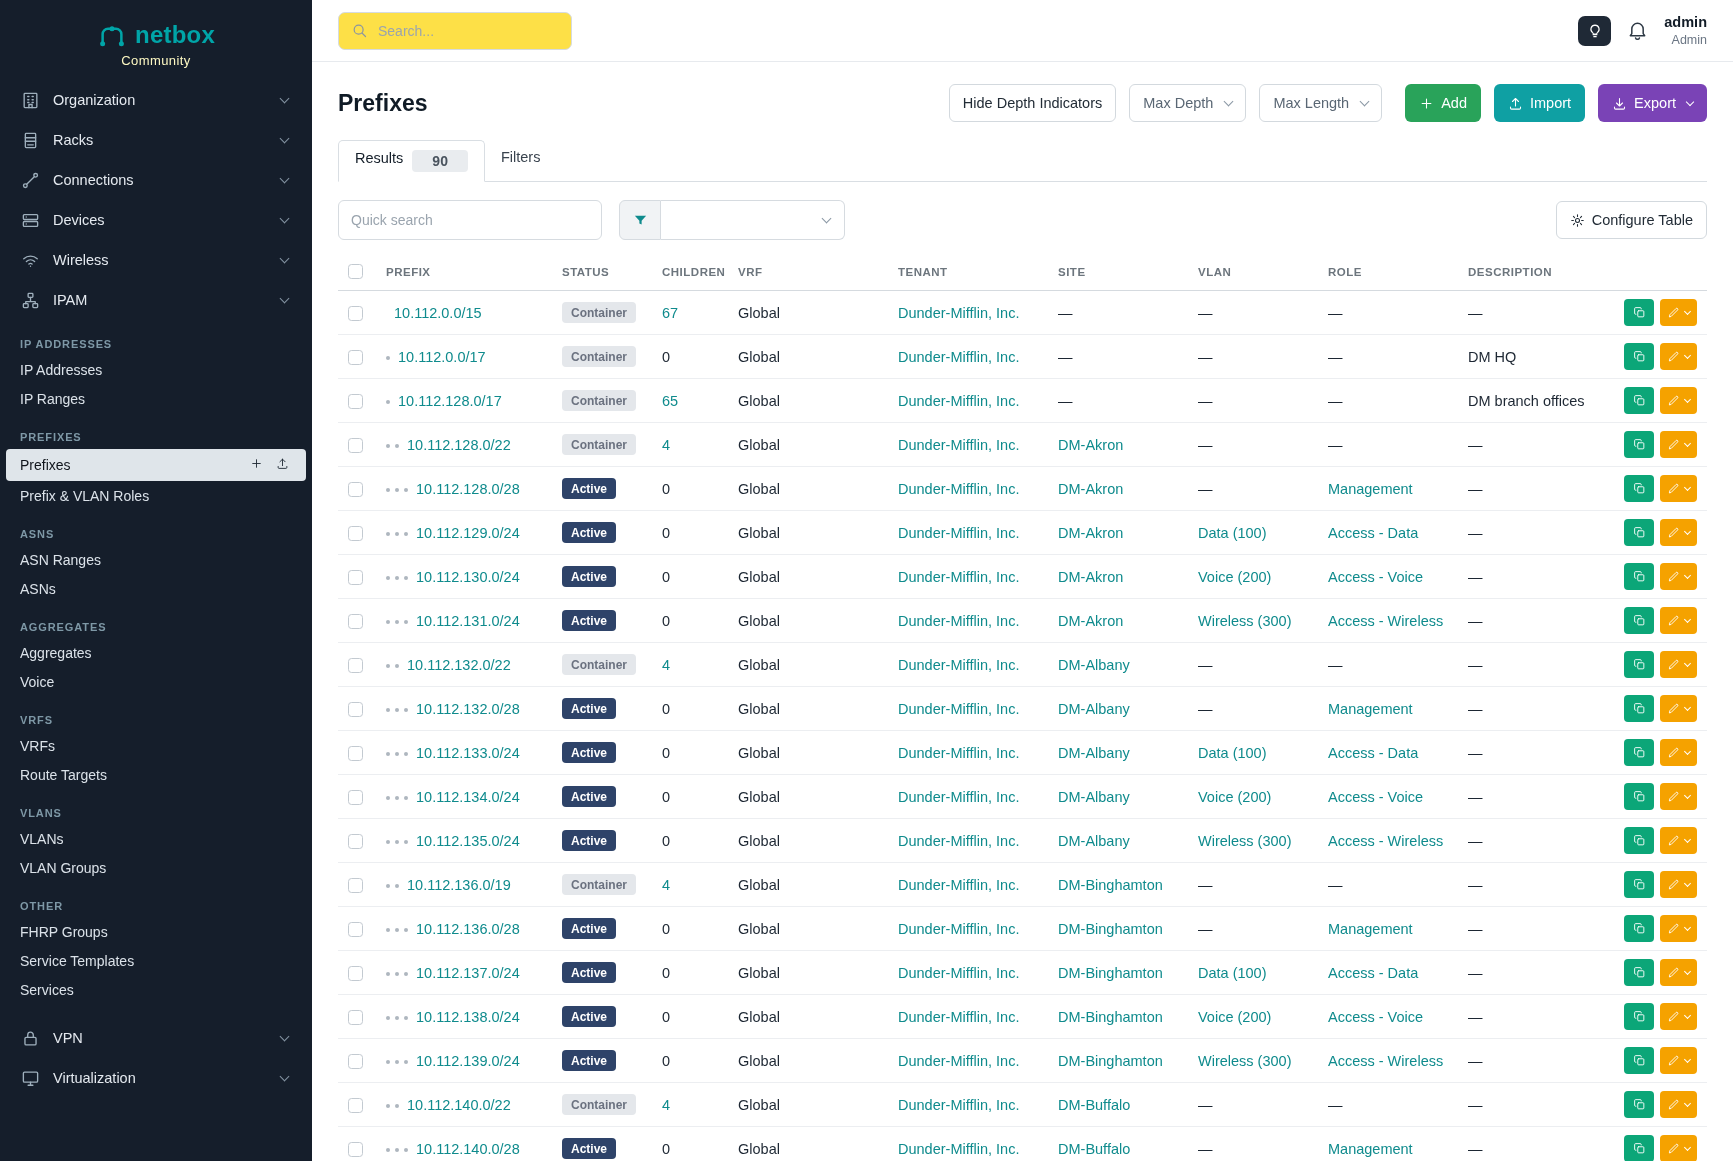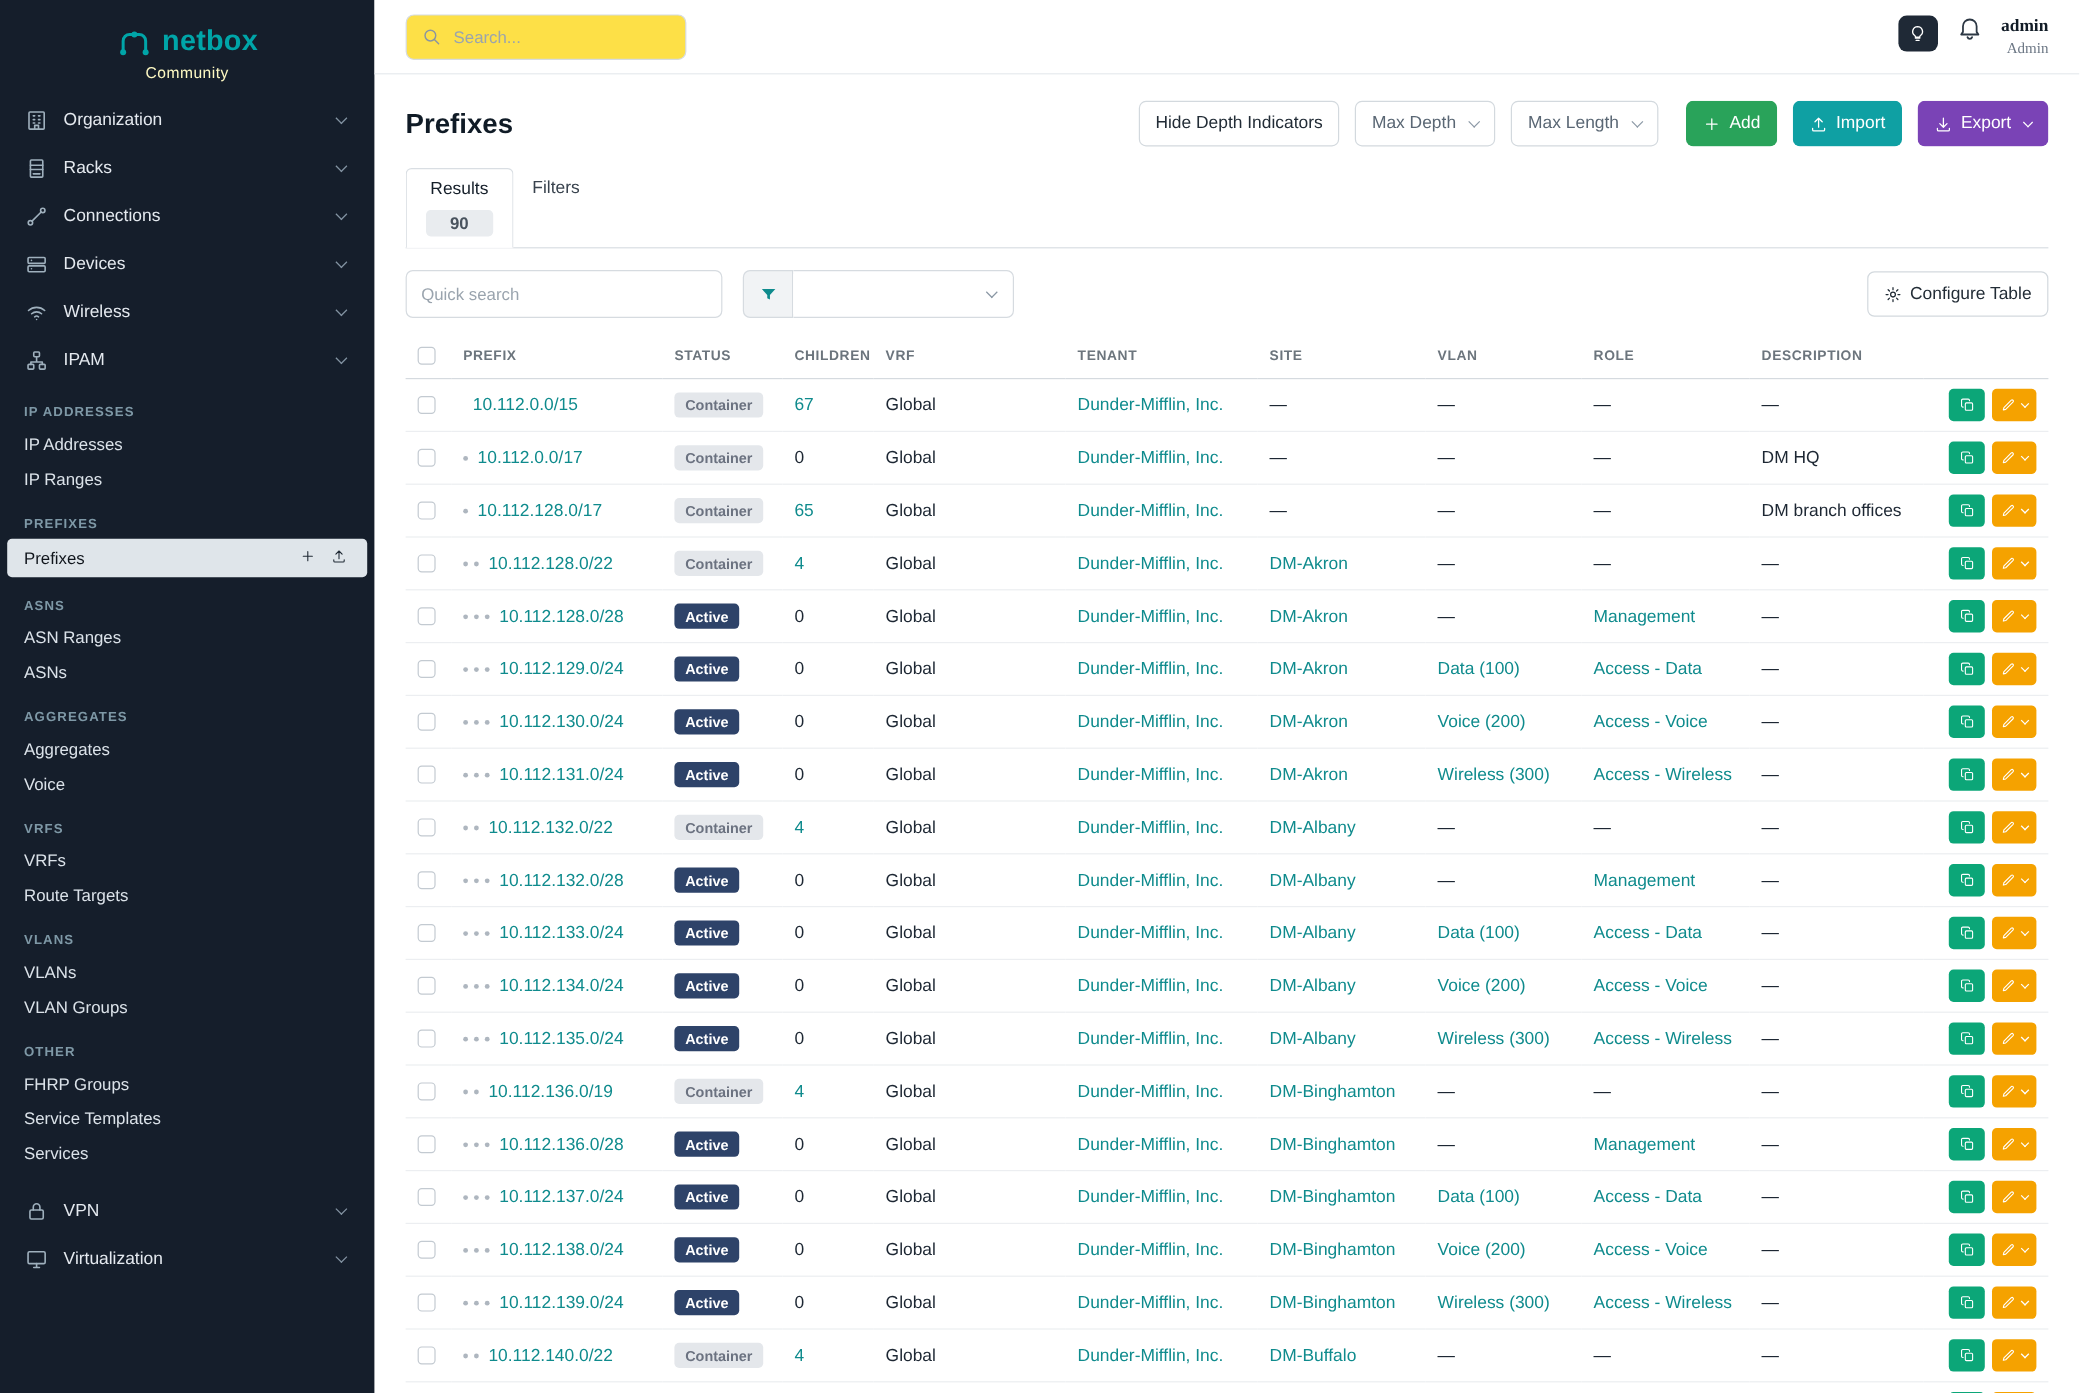--- a/index.html
+++ b/index.html
@@ -37,21 +37,21 @@
   .sub-btn svg { width:13px; height:13px; }
   #nav-bottom { margin-top:14px; }
 
   
   .main { flex:1; display:flex; flex-direction:column; height:100%; overflow:hidden; }
   .topbar { height:62px; min-height:62px; display:flex; align-items:center; justify-content:space-between; padding:0 26px; border-bottom:1px solid #e7eaee; background:#fff; }
   .searchbox { display:flex; align-items:center; gap:10px; width:234px; height:38px; border:1px solid #d6dbe0; border-radius:7px; padding:0 12px; color:#8a95a1; background:#fde047; }
   .searchbox svg { width:17px; height:17px; }
   .searchbox input { border:none; outline:none; flex:1; font-size:14px; font-family:inherit; color:#333; background:transparent; min-width:0; }
   .searchbox input::placeholder { color:#9aa4ae; }
-  .topbar-right { display:flex; align-items:flex-start; gap:16px;font-family:Liberation Serif, serif; }
+  .topbar-right { display:flex; align-items:center; gap:16px; }
   .toggle-btn { width:33px; height:30px; border-radius:7px; background:var(--topbar-toggle-bg,#1f2936); border:none; color:#fff; display:flex; align-items:center; justify-content:center; cursor:pointer; }
   .toggle-btn svg { width:16px; height:16px; }
   .bell-btn { border:none; background:transparent; color:#2d3844; cursor:pointer; display:flex; }
   .bell-btn svg { width:21px; height:21px; }
   .user-block { text-align:right; line-height:1.3; }
   .user-name { font-size:14.5px; font-weight:700; color:#121c27; }
   .user-role { font-size:12.5px; color:#6b7684; }
 
   .content { flex:1; padding:22px 26px 0; overflow:hidden; display:flex; flex-direction:column; }
   .page-head { display:flex; align-items:center; justify-content:space-between; }
@@ -61,21 +61,21 @@
   .btn svg { width:15px; height:15px; }
   .btn-outline { background:#fff; border-color:#d3d9de; color:#222c36; }
   .btn-select { background:#fff; border-color:#d3d9de; color:#5a6774; }
   .btn-select .chev { color:#8a97a4; margin-left:5px; margin-top:-3px; }
   .btn-add { background:var(--green-add,#29a35a); color:#fff; margin-left:10px; }
   .btn-import { background:var(--teal-import,#0fa0a3); color:#fff; }
   .btn-export { background:var(--purple-export,#7a43b6); color:#fff; }
   .btn-export .chev { color:#fff; margin-left:4px; margin-top:-3px; border-width:1.5px; width:6px; height:6px; }
 
   .tabs { display:flex; margin-top:18px; border-bottom:1px solid #d9dee3; }
-  .tab { padding:9px 16px; font-size:14.5px; color:#39434e; cursor:pointer; display:flex; align-items:center; gap:9px;flex-direction:column; }
+  .tab { padding:9px 16px; font-size:14.5px; color:#39434e; cursor:pointer; display:flex; align-items:flex-start; gap:9px; }
   .tab.active { border:1px solid #d9dee3; border-bottom:1px solid #fff; border-radius:5px 5px 0 0; margin-bottom:-1px; color:#141e29; background:#fff; }
   .tab-badge { background:#e9ecef; color:#49535e; font-size:14px; font-weight:700; border-radius:4px; padding:3px 20px; }
 
   .controls { display:flex; align-items:center; margin:18px 0 2px; }
   .quick-search { width:264px; height:40px; border:1px solid #d6dbe0; border-radius:6px; padding:0 12px; font-size:14px; font-family:inherit; color:#333; }
   .quick-search::placeholder { color:#9aa4ae; }
   .filter-group { display:flex; margin-left:17px; height:40px; }
   .funnel-btn { width:42px; border:1px solid #d6dbe0; background:#f1f3f5; border-radius:6px 0 0 6px; display:flex; align-items:center; justify-content:center; cursor:pointer; color:var(--link-teal,#0f8b8d); }
   .funnel-btn svg { width:15px; height:15px; }
   .filter-select { width:184px; border:1px solid #d6dbe0; border-left:none; border-radius:0 6px 6px 0; background:#fff; display:flex; align-items:center; justify-content:flex-end; padding:0 14px; color:#8a97a4; cursor:pointer; }
@@ -212,20 +212,24 @@
                     <path d="M12 5v14M5 12h14"></path>
                   </svg></span>
               </button>
       <button class="sub-btn">
                 <span><svg viewBox="0 0 24 24" fill="none" stroke="currentColor" stroke-width="1.7" stroke-linecap="round" stroke-linejoin="round">
                     <path d="M4 17.5v1.8A1.7 1.7 0 0 0 5.7 21h12.6a1.7 1.7 0 0 0 1.7-1.7v-1.8"></path>
                     <path d="M12 16V4M7.2 8.8 12 4l4.8 4.8"></path>
                   </svg></span>
               </button>
     </span>
+  </div>
+          <div class="sub-item">
+    <span class="sub-label">Prefix &amp; VLAN Roles</span>
+
   </div>
         </div>
   </div>
       <div class="nav-section">
     <div class="section-header">ASNS</div>
     <div class="section-items">
           <div class="sub-item">
     <span class="sub-label">ASN Ranges</span>
 
   </div>

